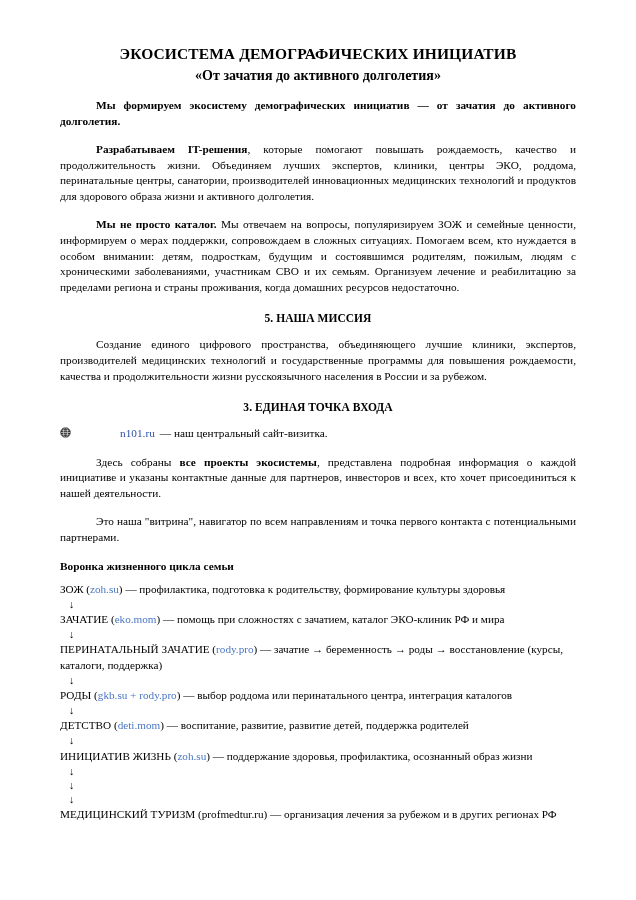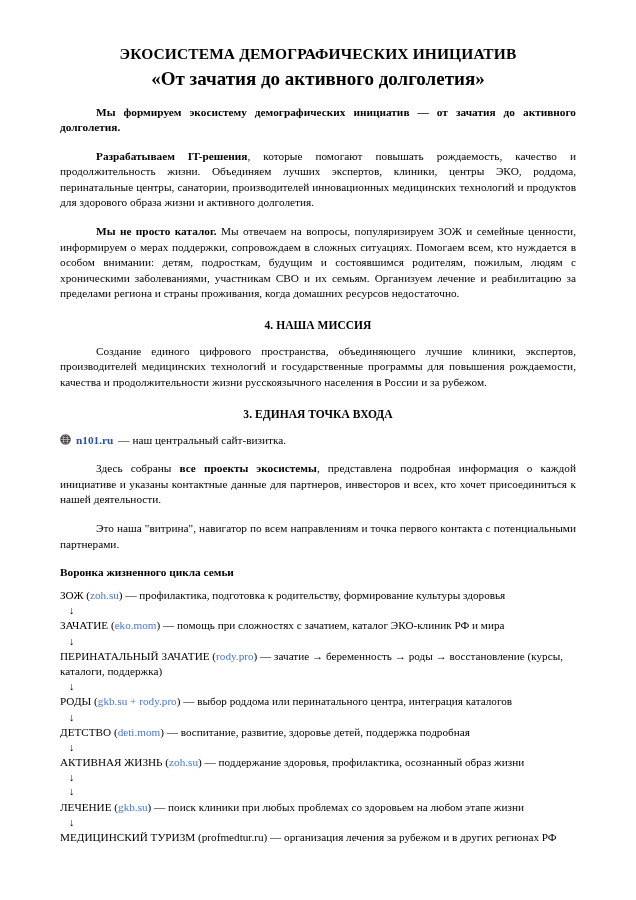--- a/index.html
+++ b/index.html
@@ -30,21 +30,21 @@
     text-align: center;
     font-weight: bold;
     font-size: 15.5px;
     line-height: 1.28;
     letter-spacing: 0.1px;
     margin: 0;
   }
   .doc-subtitle {
     text-align: center;
     font-weight: bold;
-    font-size: 19px;
+    font-size: 14px;
     line-height: 1.3;
     margin: 3px 0 0 0;
   }
   .section-heading {
     text-align: center;
     font-weight: bold;
     font-size: 11.5px;
     margin: 17px 0 0 0;
     letter-spacing: 0.05px;
   }
@@ -74,21 +74,22 @@
   .globe-icon {
     display: inline-block;
     width: 11px;
     height: 11px;
     flex: 0 0 auto;
     position: relative;
     top: 1px;
   }
   .entry-link {
     color: #2b4fa2;
-    font-weight: bold;
+    font-weight: normal;
+    margin-left: 44px;
   }
   .entry-rest {
     font-weight: normal;
     color: #000;
   }
 
   
   .funnel-subtitle {
     font-size: 11.3px;
     font-weight: bold;
@@ -127,21 +128,21 @@
     <h1 class="doc-title">ЭКОСИСТЕМА ДЕМОГРАФИЧЕСКИХ ИНИЦИАТИВ</h1>
     <h2 class="doc-subtitle">«От зачатия до активного долголетия»</h2>
 
 
     <p class="body"><b>Мы формируем экосистему демографических инициатив — от зачатия до активного долголетия.</b></p>
 
     <p class="body"><b>Разрабатываем IT-решения</b><span>, которые помогают повышать рождаемость, качество и продолжительность жизни. Объединяем лучших экспертов, клиники, центры ЭКО, роддома, перинатальные центры, санатории, производителей инновационных медицинских технологий и продуктов для здорового образа жизни и активного долголетия.</span></p>
 
     <p class="body"><b>Мы не просто каталог.</b><span> Мы отвечаем на вопросы, популяризируем ЗОЖ и семейные ценности, информируем о мерах поддержки, сопровождаем в сложных ситуациях. Помогаем всем, кто нуждается в особом внимании: детям, подросткам, будущим и состоявшимся родителям, пожилым, людям с хроническими заболеваниями, участникам СВО и их семьям. Организуем лечение и реабилитацию за пределами региона и страны проживания, когда домашних ресурсов недостаточно.</span></p>
 
-    <h3 class="section-heading">4. НАША МИССИЯ</h3>
+    <h3 class="section-heading">5. НАША МИССИЯ</h3>
     <p class="body">Создание единого цифрового пространства, объединяющего лучшие клиники, экспертов, производителей медицинских технологий и государственные программы для повышения рождаемости, качества и продолжительности жизни русскоязычного населения в России и за рубежом.</p>
 
     <h3 class="section-heading">3. ЕДИНАЯ ТОЧКА ВХОДА</h3>
 
     <div class="entry-line">
       <span class="globe-icon">
         <svg viewBox="0 0 16 16" width="11" height="11" aria-hidden="true">
           <circle cx="8" cy="8" r="7" fill="#3a3a3a" stroke="#1a1a1a" stroke-width="1"></circle>
           <ellipse cx="8" cy="8" rx="3.1" ry="7" fill="none" stroke="#e8e8e8" stroke-width="0.9"></ellipse>
           <line x1="1" y1="8" x2="15" y2="8" stroke="#e8e8e8" stroke-width="0.9"></line>
@@ -162,24 +163,23 @@
 
     <div class="funnel" id="funnel-list">
         <div class="funnel-item"><span>ЗОЖ (</span><span class="dom-link">zoh.su</span><span>) — профилактика, подготовка к родительству, формирование культуры здоровья</span></div>
         <div class="funnel-arrow">↓</div>
         <div class="funnel-item"><span>ЗАЧАТИЕ (</span><span class="dom-link">eko.mom</span><span>) — помощь при сложностях с зачатием, каталог ЭКО-клиник РФ и мира</span></div>
         <div class="funnel-arrow">↓</div>
         <div class="funnel-item"><span>ПЕРИНАТАЛЬНЫЙ ЗАЧАТИЕ (</span><span class="dom-link">rody.pro</span><span>) — зачатие → беременность → роды → восстановление (курсы, каталоги, поддержка)</span></div>
         <div class="funnel-arrow">↓</div>
         <div class="funnel-item"><span>РОДЫ (</span><span class="dom-link">gkb.su + rody.pro</span><span>) — выбор роддома или перинатального центра, интеграция каталогов</span></div>
         <div class="funnel-arrow">↓</div>
-        <div class="funnel-item"><span>ДЕТСТВО (</span><span class="dom-link">deti.mom</span><span>) — воспитание, развитие, здоровье детей, поддержка подробная</span></div>
+        <div class="funnel-item"><span>ДЕТСТВО (</span><span class="dom-link">deti.mom</span><span>) — воспитание, развитие, развитие детей, поддержка родителей</span></div>
         <div class="funnel-arrow">↓</div>
-        <div class="funnel-item"><span>АКТИВНАЯ ЖИЗНЬ (</span><span class="dom-link">zoh.su</span><span>) — поддержание здоровья, профилактика, осознанный образ жизни</span></div>
+        <div class="funnel-item"><span>ИНИЦИАТИВ ЖИЗНЬ (</span><span class="dom-link">zoh.su</span><span>) — поддержание здоровья, профилактика, осознанный образ жизни</span></div>
         <div class="funnel-arrow">↓</div>
         <div class="funnel-arrow">↓</div>
-        <div class="funnel-item"><span>ЛЕЧЕНИЕ (</span><span class="dom-link">gkb.su</span><span>) — поиск клиники при любых проблемах со здоровьем на любом этапе жизни</span></div>
         <div class="funnel-arrow">↓</div>
         <div class="funnel-item"><span>МЕДИЦИНСКИЙ ТУРИЗМ (</span><span class="dom-plain">profmedtur.ru</span><span>) — организация лечения за рубежом и в других регионах РФ</span></div>
       </div>
 
   </div>
 </div>
 
 </body></html>

